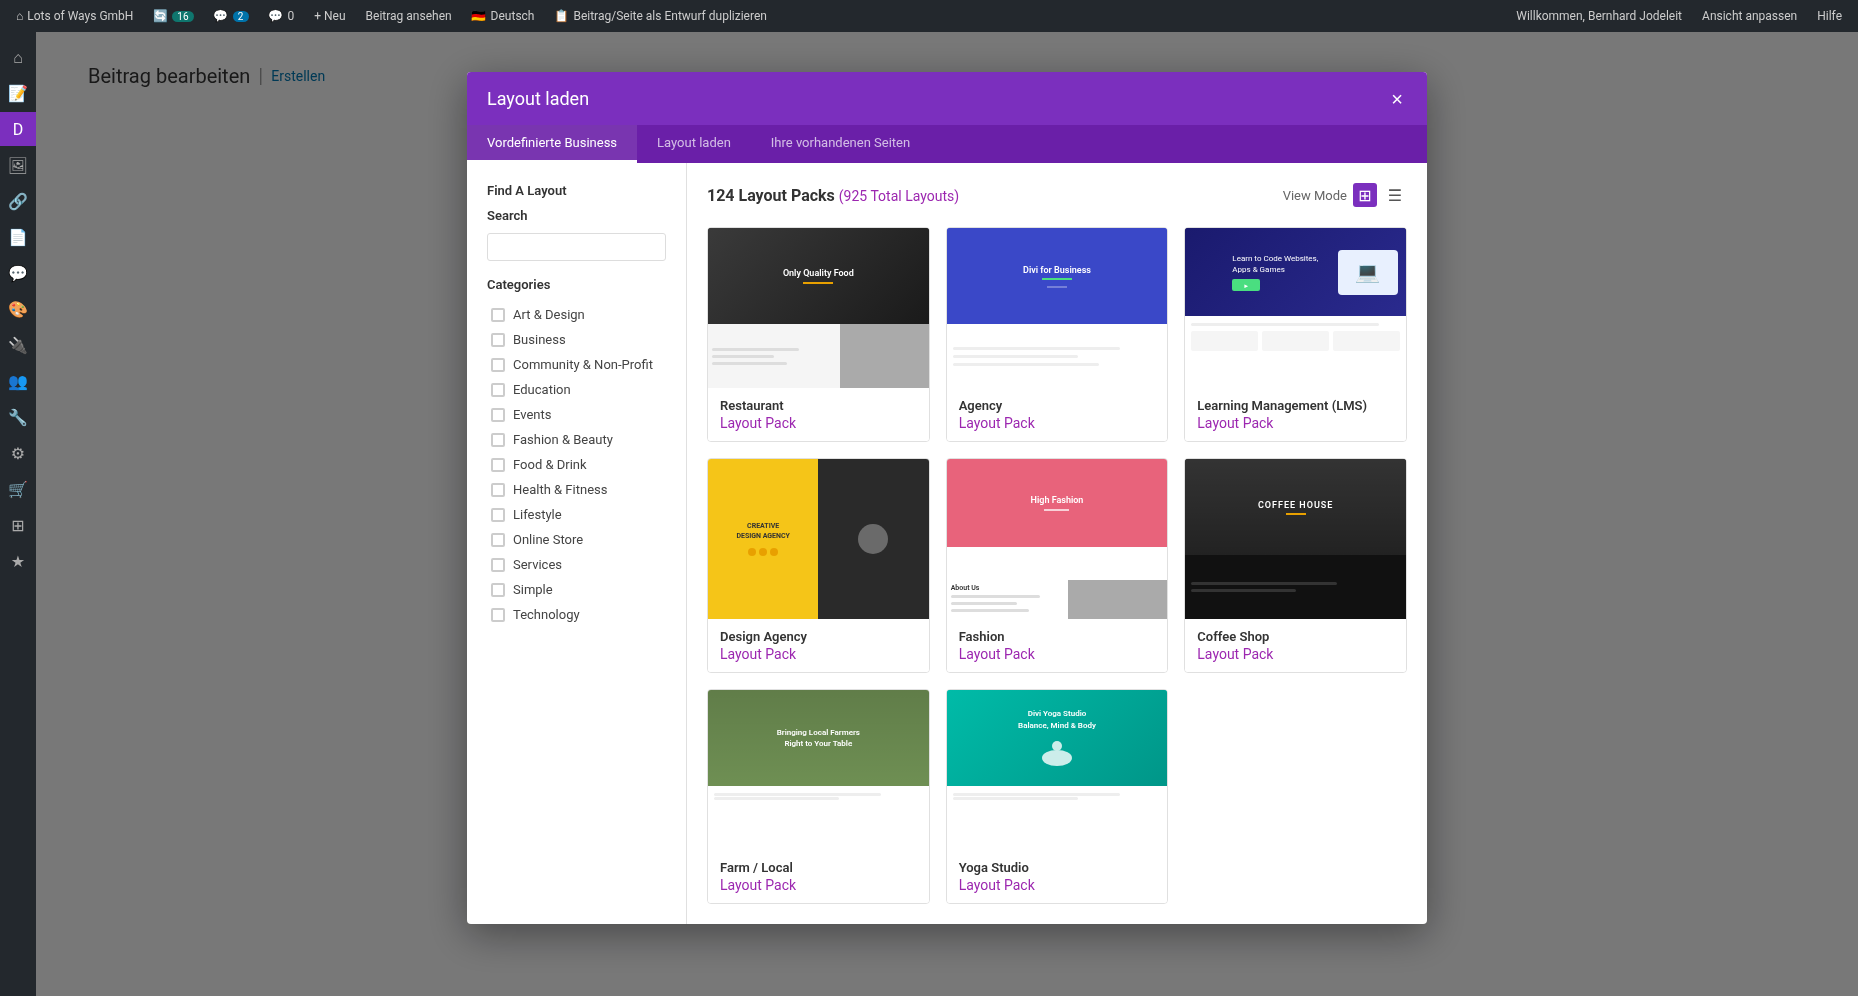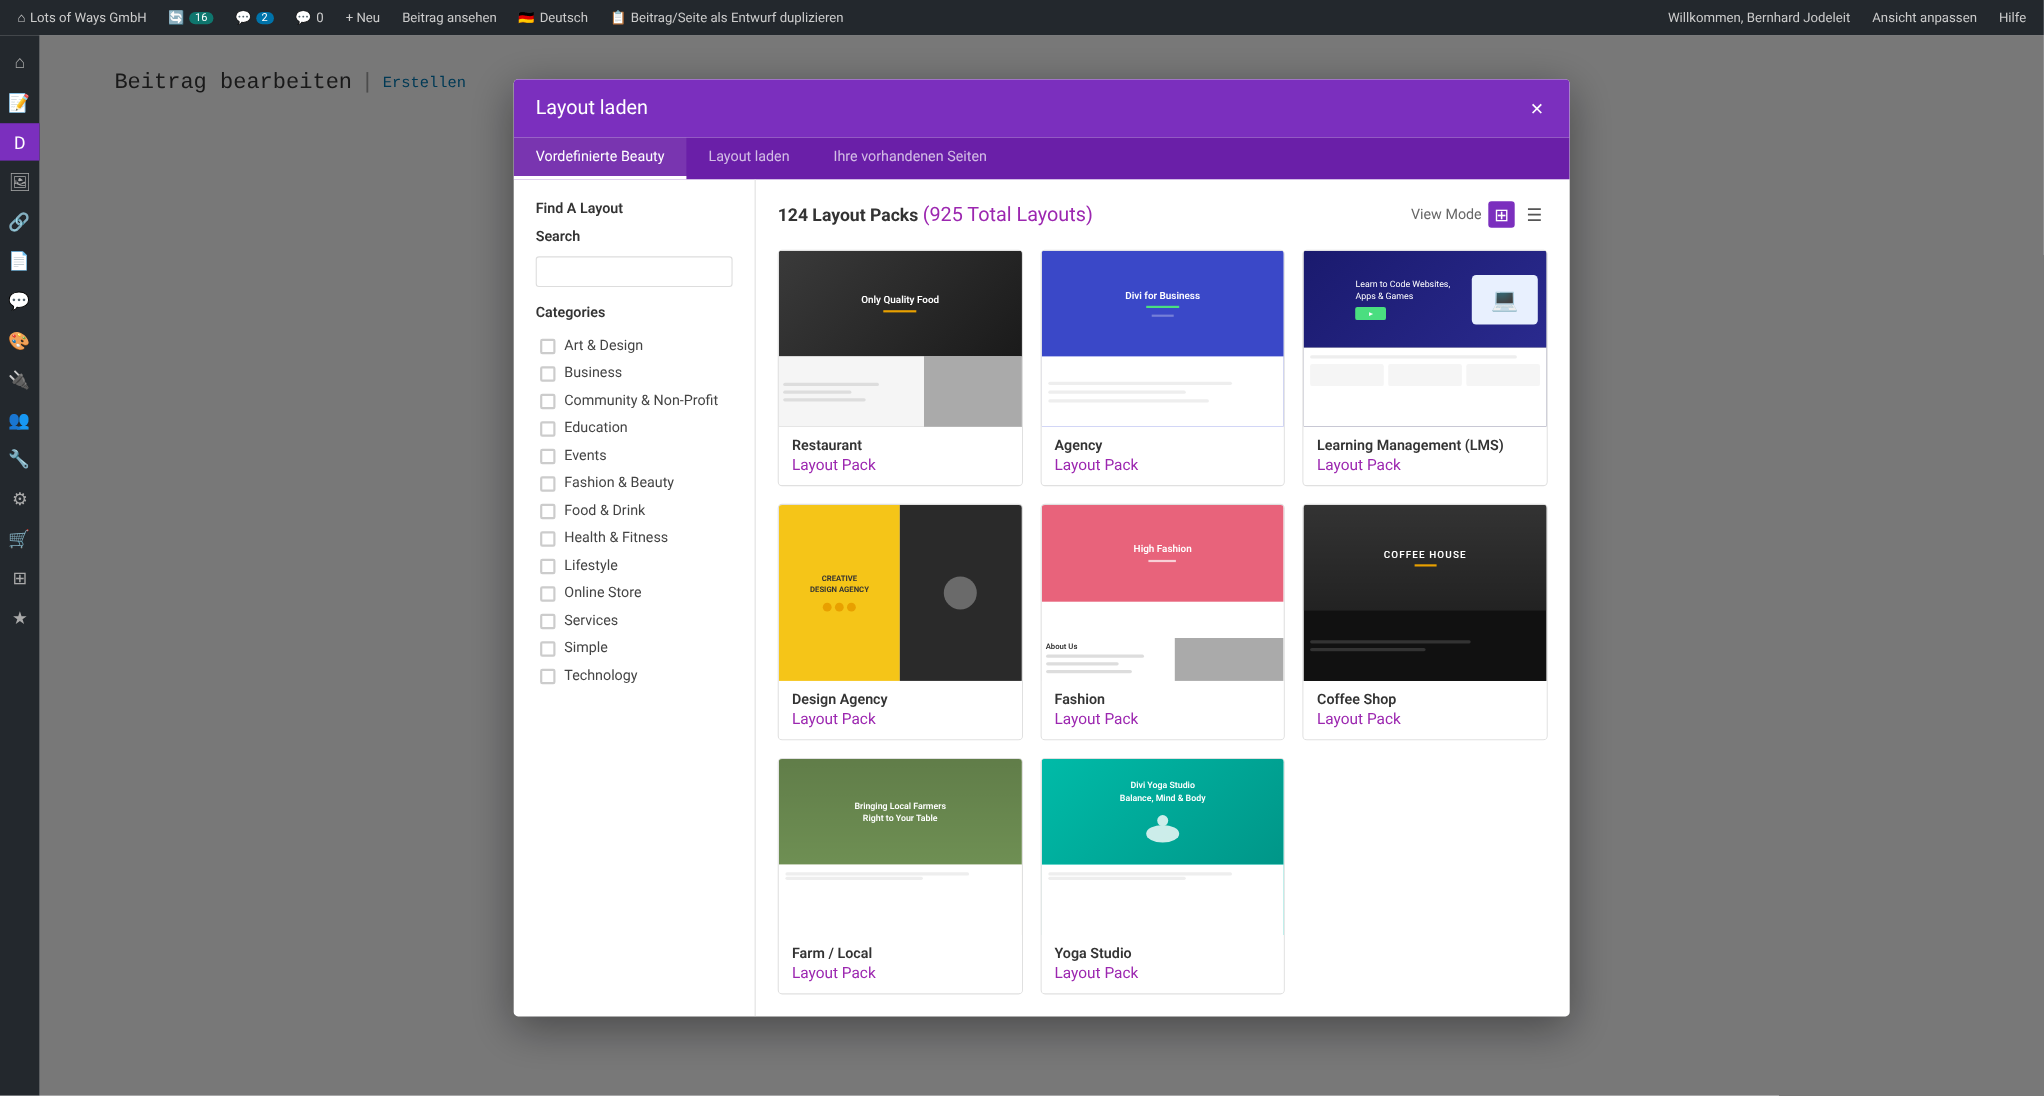--- a/index.html
+++ b/index.html
@@ -87,24 +87,23 @@
       font-size: 16px;
       cursor: pointer;
     }
     .sidebar-icon.active {
       background: #7b2fbe;
       color: white;
     }
 
     
     .main-content {
-      margin-left: 36px;
+      margin-left: 20px;
       flex: 1;
       padding: 12px;
-      font-family: Liberation Mono, monospace;
     }
 
     
     .modal-overlay {
       position: fixed;
       top: 32px;
       left: 36px;
       right: 0;
       bottom: 0;
       background: rgba(0,0,0,0.5);
@@ -640,21 +639,21 @@
 <div class="modal-overlay">
   <div class="modal">
 
     <div class="modal-header">
       <span class="modal-title">Layout laden</span>
       <button class="modal-close">×</button>
     </div>
 
     <div class="modal-tabs">
       <div class="modal-tab active">
-        <span>Vordefinierte Beauty</span>
+        <span>Vordefinierte Business</span>
       </div>
       <div class="modal-tab">
         <span>Layout laden</span>
       </div>
       <div class="modal-tab">
         <span>Ihre vorhandenen Seiten</span>
       </div>
     </div>
 
     <div class="modal-body">
@@ -716,21 +715,21 @@
         <div class="category-item">
           <div class="category-checkbox"></div>
           <span class="category-label">Technology</span>
         </div>
       </div>
 
       <div class="layouts-panel">
         <div class="layouts-header">
           <div class="layouts-count">
             <strong>124 Layout Packs</strong>
-            <span style="color:#9c27b0; font-weight:400; font-size:18px;">(925 Total Layouts)</span>
+            <span style="color:#9c27b0; font-weight:400; font-size:14px;">(925 Total Layouts)</span>
           </div>
           <div class="view-mode">
             <span>View Mode</span>
             <div class="view-mode-btn active">⊞</div>
             <div class="view-mode-btn">☰</div>
           </div>
         </div>
 
         <div class="layout-grid">
 

